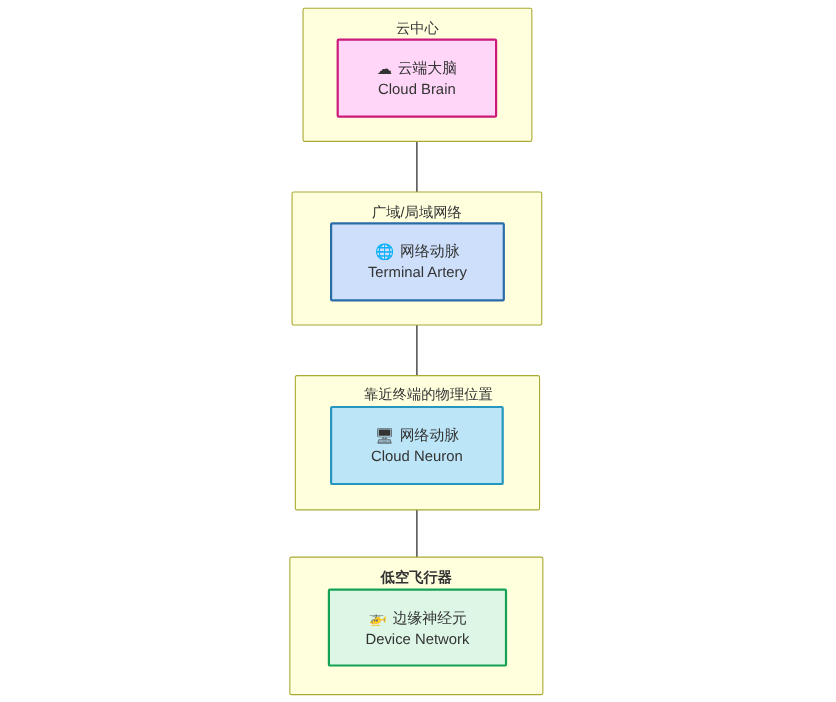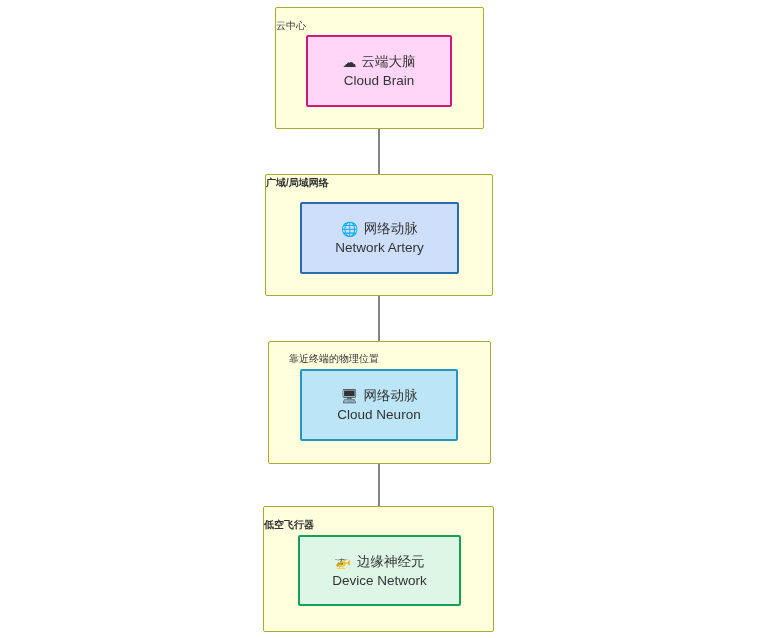--- a/index.html
+++ b/index.html
@@ -28,22 +28,22 @@
     position: absolute;
     box-sizing: border-box;
     background: #ffffde;
     border: 1px solid #aaaa33;
     border-radius: 2px;
   }
   .subgraph-title {
     position: absolute;
     left: 0;
     right: 0;
-    text-align: left;
-    font-size: 10px;
+    text-align: center;
+    font-size: 13px;
     line-height: 15px;
     color: #333333;
     white-space: nowrap;
   }
 
   
   .node {
     position: absolute;
     box-sizing: border-box;
     border-width: 2px;
@@ -113,28 +113,28 @@
   </div>
   <div class="node node-cloud" style="left:306px; top:35px; width:146px; height:72px;">
     <div class="node-line node-line-1">
       <span class="node-icon">☁</span>
       <span>云端大脑</span>
     </div>
     <div class="node-line">Cloud Brain</div>
   </div>
 
   <div class="subgraph" style="left:265px; top:174px; width:228px; height:122px;">
-    <div class="subgraph-title" style="top:0;font-weight:bold;">广域/局域网络</div>
+    <div class="subgraph-title" style="top:10px;">广域/局域网络</div>
   </div>
   <div class="node node-net" style="left:300px; top:202px; width:159px; height:72px;">
     <div class="node-line node-line-1">
       <span class="node-icon">🌐</span>
       <span>网络动脉</span>
     </div>
-    <div class="node-line">Network Artery</div>
+    <div class="node-line">Terminal Artery</div>
   </div>
 
   <div class="subgraph" style="left:268px; top:341px; width:223px; height:123px;">
     <div class="subgraph-title" style="top:9px;margin-left:20px;">靠近终端的物理位置</div>
   </div>
   <div class="node node-edge" style="left:300px; top:369px; width:158px; height:72px;">
     <div class="node-line node-line-1">
       <span class="node-icon">🖥</span>
       <span>网络动脉</span>
     </div>

